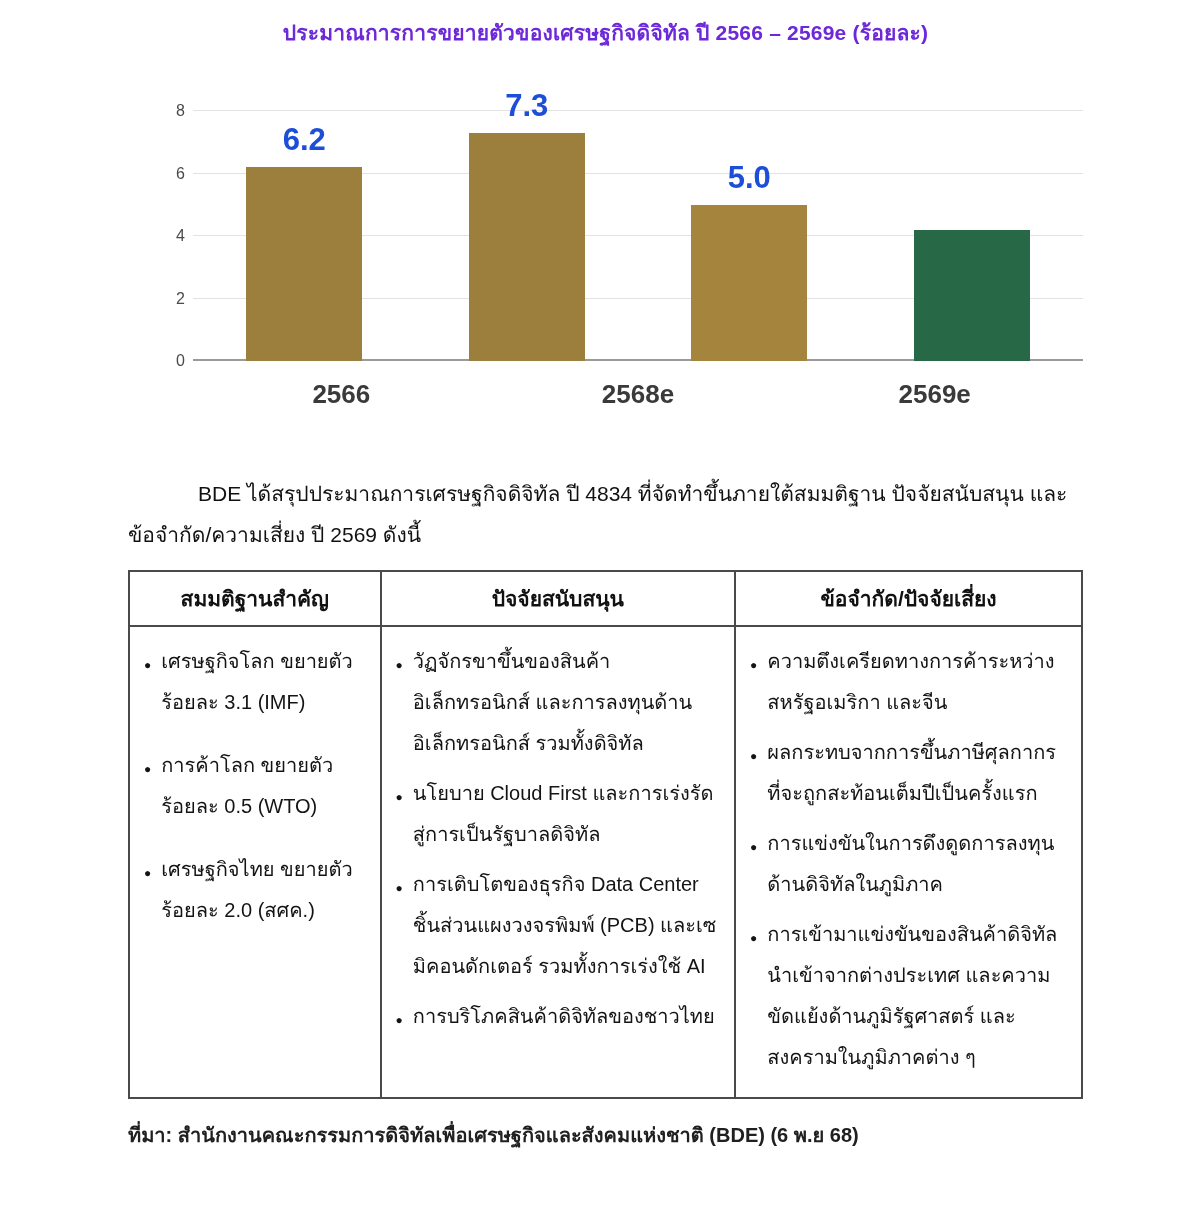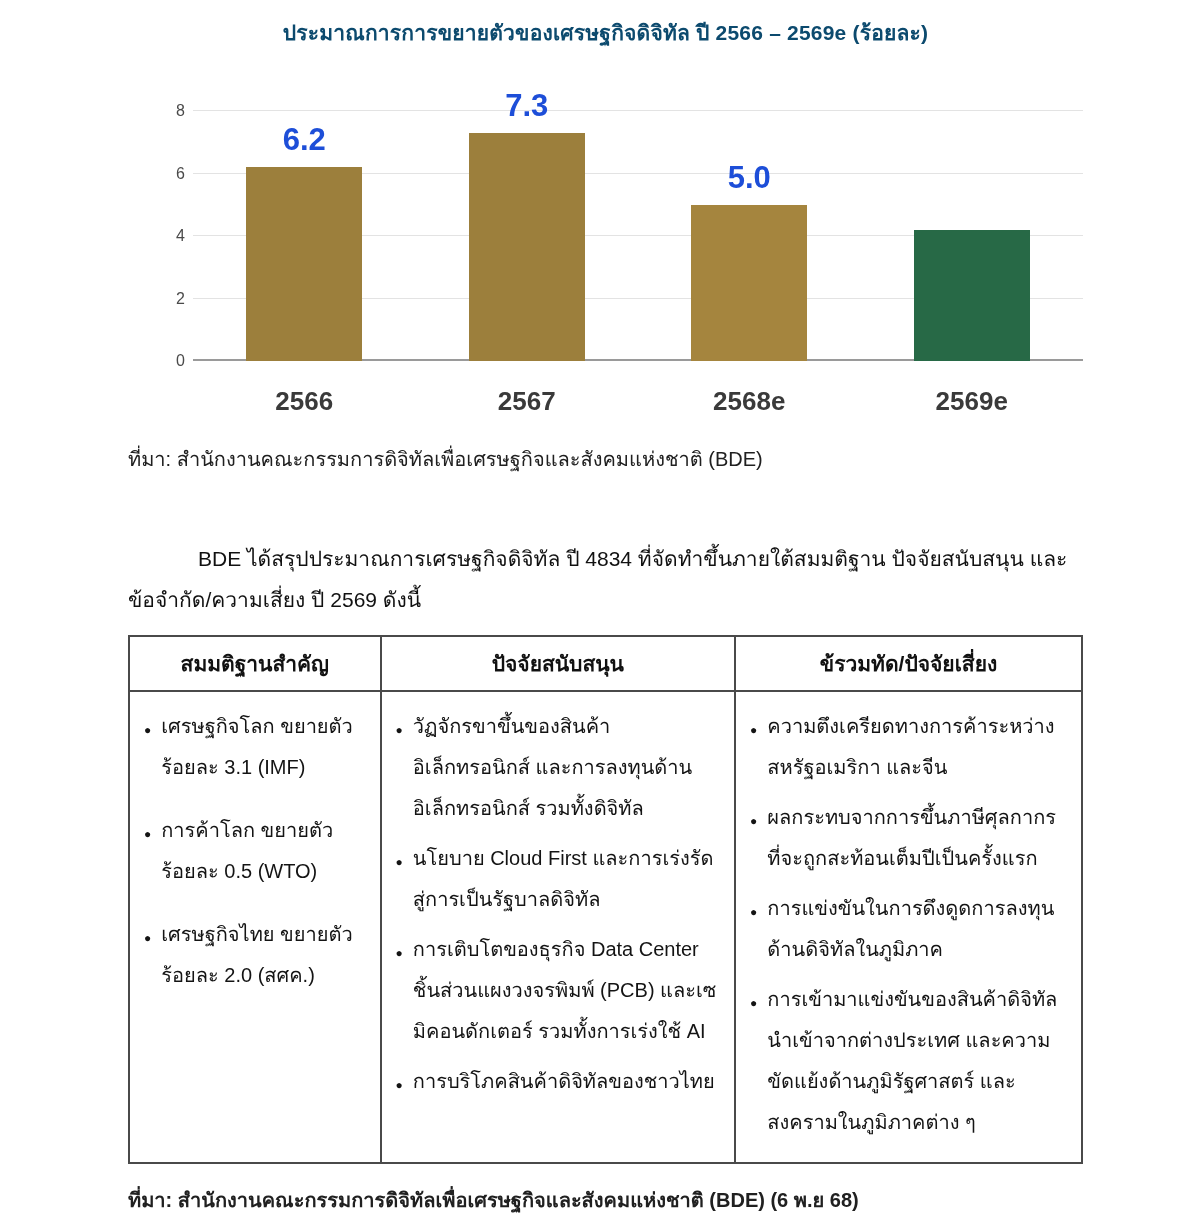--- a/index.html
+++ b/index.html
@@ -1,35 +1,35 @@
 <!DOCTYPE html>
 <html><head>
 <meta charset="utf-8">
 <style>
   * { margin:0; padding:0; box-sizing:border-box; }
   html,body { width:1200px; height:1219px; overflow:hidden; background:#ffffff;
     font-family:"Liberation Sans","DejaVu Sans",sans-serif; color:#1d1d1d; }
   .page { width:1200px; height:1219px; padding:16px 117px 0 128px; }
 
-  .page-title { text-align:center; font-size:21px; font-weight:bold; color:#0c4a6e;
+  .page-title { text-align:center; font-size:21px; font-weight:bold; color:#6d28d9;
     letter-spacing:.2px; margin-bottom:8px; }
 
   
   .chart { margin-top:62px; width:955px; }
   .plot { position:relative; margin-left:65px; width:890px; height:250px; }
   .gridline { position:absolute; left:0; right:0; height:1px; background:#e3e3e3; }
   .baseline { position:absolute; left:0; right:0; bottom:0; height:2px; background:#9a9a9a; }
   .ytick { position:absolute; left:-48px; width:40px; text-align:right;
     font-size:16px; color:#4a4a4a; }
   .bar-slots { position:absolute; inset:0; display:flex; }
   .bar-slot { position:relative; flex:1 1 0; height:100%; }
   .bar { position:absolute; bottom:0; left:50%; transform:translateX(-50%); width:116px; }
   .bar-value { position:absolute; left:0; right:0; text-align:center;
     font-size:31px; font-weight:bold; color:#1d4ed8; line-height:1; }
-  .xlabels { display:flex; margin-left:65px; width:890px; margin-top:25px; }
+  .xlabels { display:flex; margin-left:65px; width:890px; margin-top:18px; }
   .xlabel { flex:1 1 0; text-align:center; font-size:26px; font-weight:bold; color:#3a3a3a; }
 
   .source { font-size:20px; color:#202020; margin-top:26px; }
 
   .intro { margin-top:64px; font-size:21px; line-height:1.95; color:#111111;
     text-indent:70px; }
 
   
   table.info { width:100%; border-collapse:collapse; margin-top:14px; }
   table.info th, table.info td { border:2px solid #4a4a4a; vertical-align:top; }
@@ -79,41 +79,39 @@
           </div>
         </div>
     <div class="ytick" style="bottom: -9px;">0</div>
         <div class="ytick" style="bottom: 53.5px;">2</div>
         <div class="ytick" style="bottom: 116px;">4</div>
         <div class="ytick" style="bottom: 178.5px;">6</div>
         <div class="ytick" style="bottom: 241px;">8</div>
       </div>
     <div class="xlabels">
         <div class="xlabel">2566</div>
-        <div class="xlabel">2567</div>
         <div class="xlabel">2568e</div>
         <div class="xlabel">2569e</div>
       </div>
   </div>
 
-  <p class="source">ที่มา: สำนักงานคณะกรรมการดิจิทัลเพื่อเศรษฐกิจและสังคมแห่งชาติ (BDE)</p>
 
   <p class="intro">BDE ได้สรุปประมาณการเศรษฐกิจดิจิทัล ปี 4834 ที่จัดทำขึ้นภายใต้สมมติฐาน ปัจจัยสนับสนุน และข้อจำกัด/ความเสี่ยง ปี 2569 ดังนี้</p>
 
   <table class="info">
     <colgroup>
       <col class="col-assumptions">
         <col class="col-support">
         <col class="col-risks">
     </colgroup>
     <thead>
       <tr>
         <th>สมมติฐานสำคัญ</th>
         <th>ปัจจัยสนับสนุน</th>
-        <th>ข้รวมทัด/ปัจจัยเสี่ยง</th>
+        <th>ข้อจำกัด/ปัจจัยเสี่ยง</th>
       </tr>
     </thead>
     <tbody>
       <tr>
         <td data-col="0">
             <div class="bullet-item">
               <span class="bullet">●</span>
               <span class="bullet-text">เศรษฐกิจโลก ขยายตัว ร้อยละ 3.1 (IMF)</span>
             </div>
             <div class="bullet-item">

